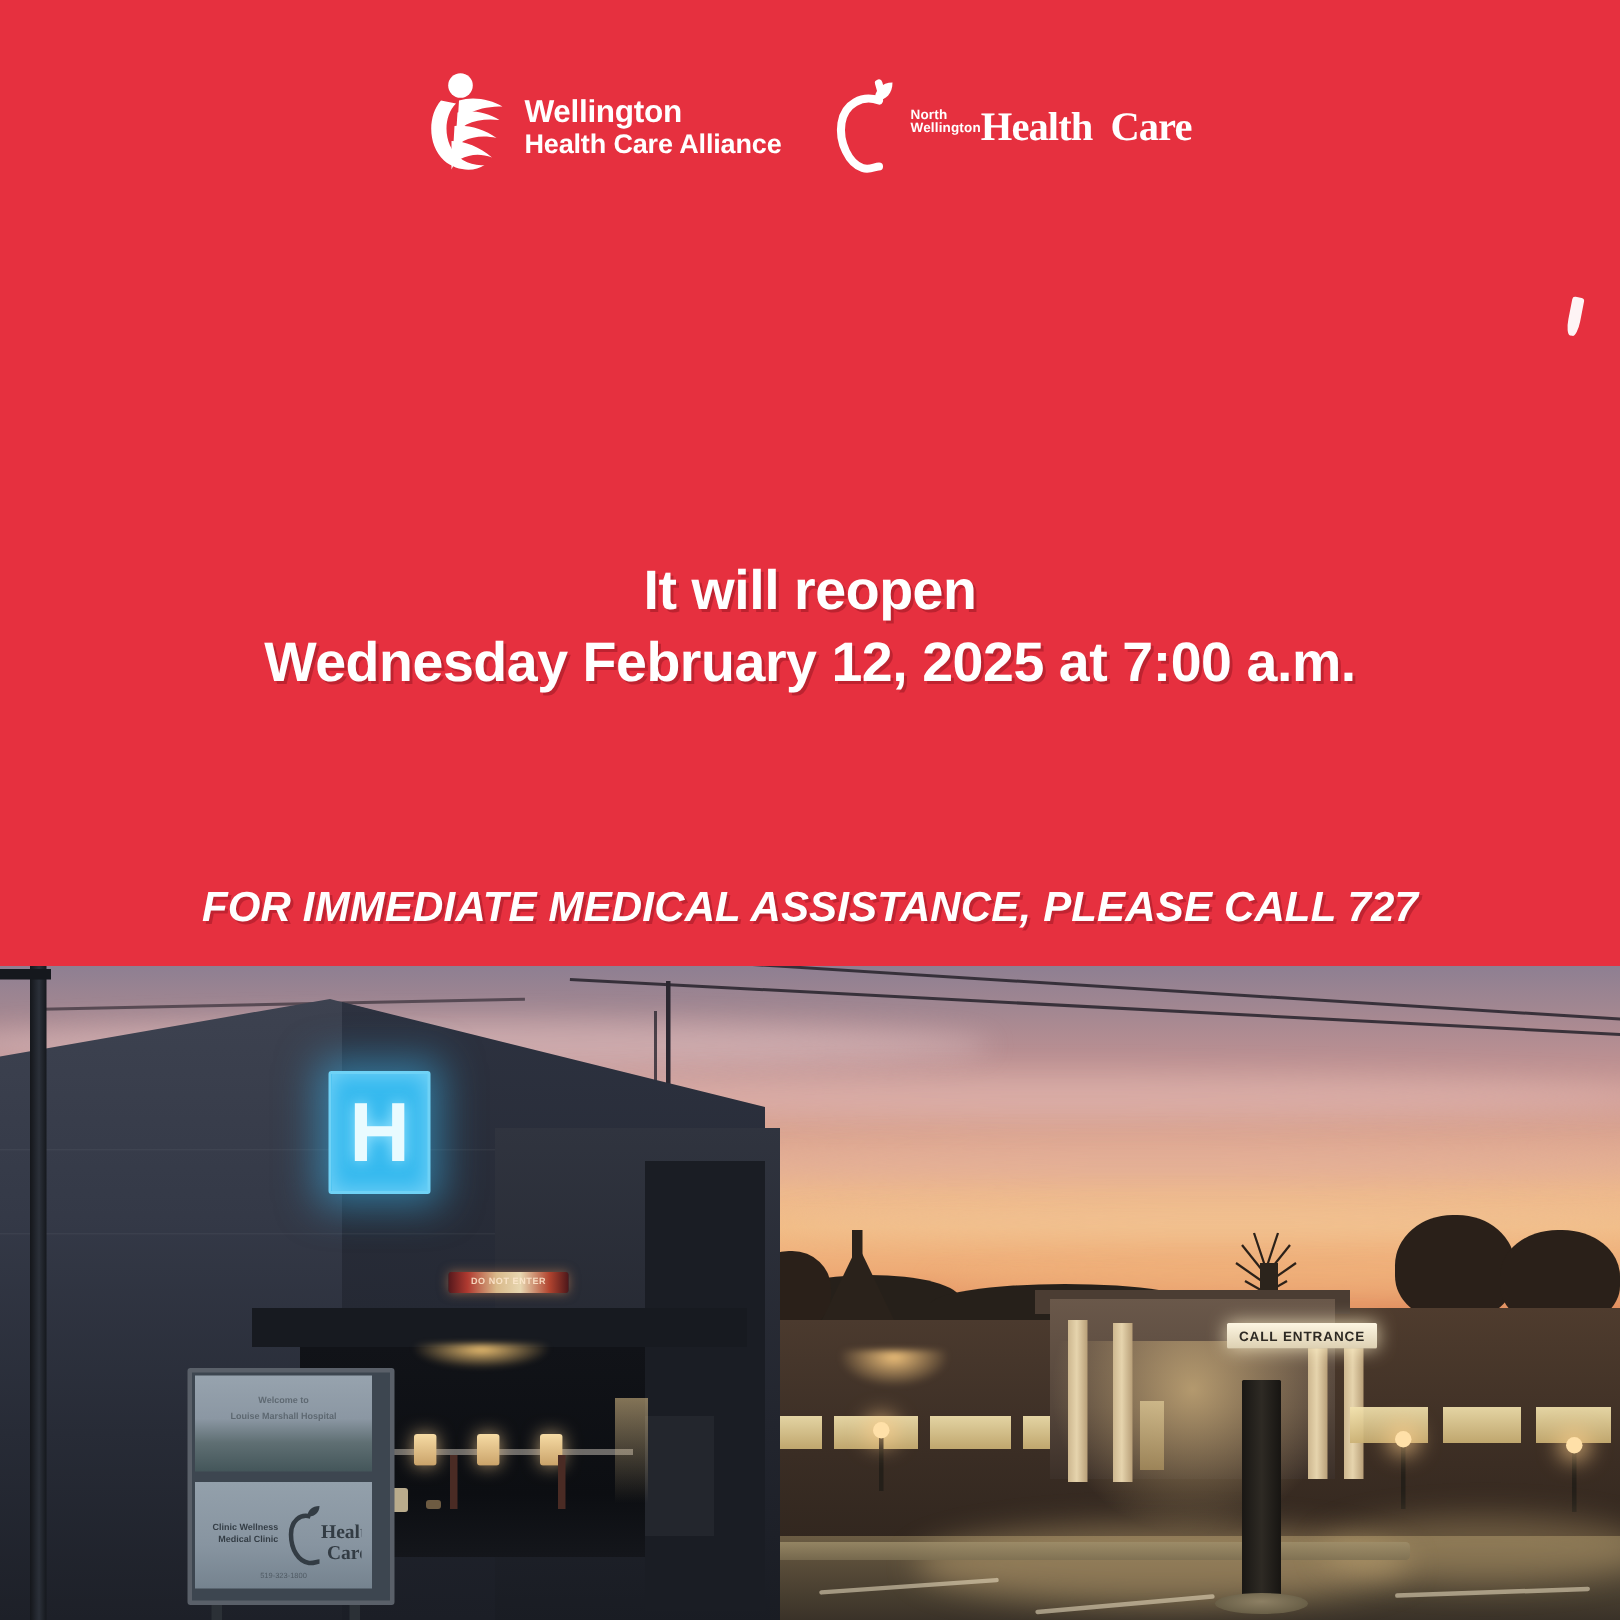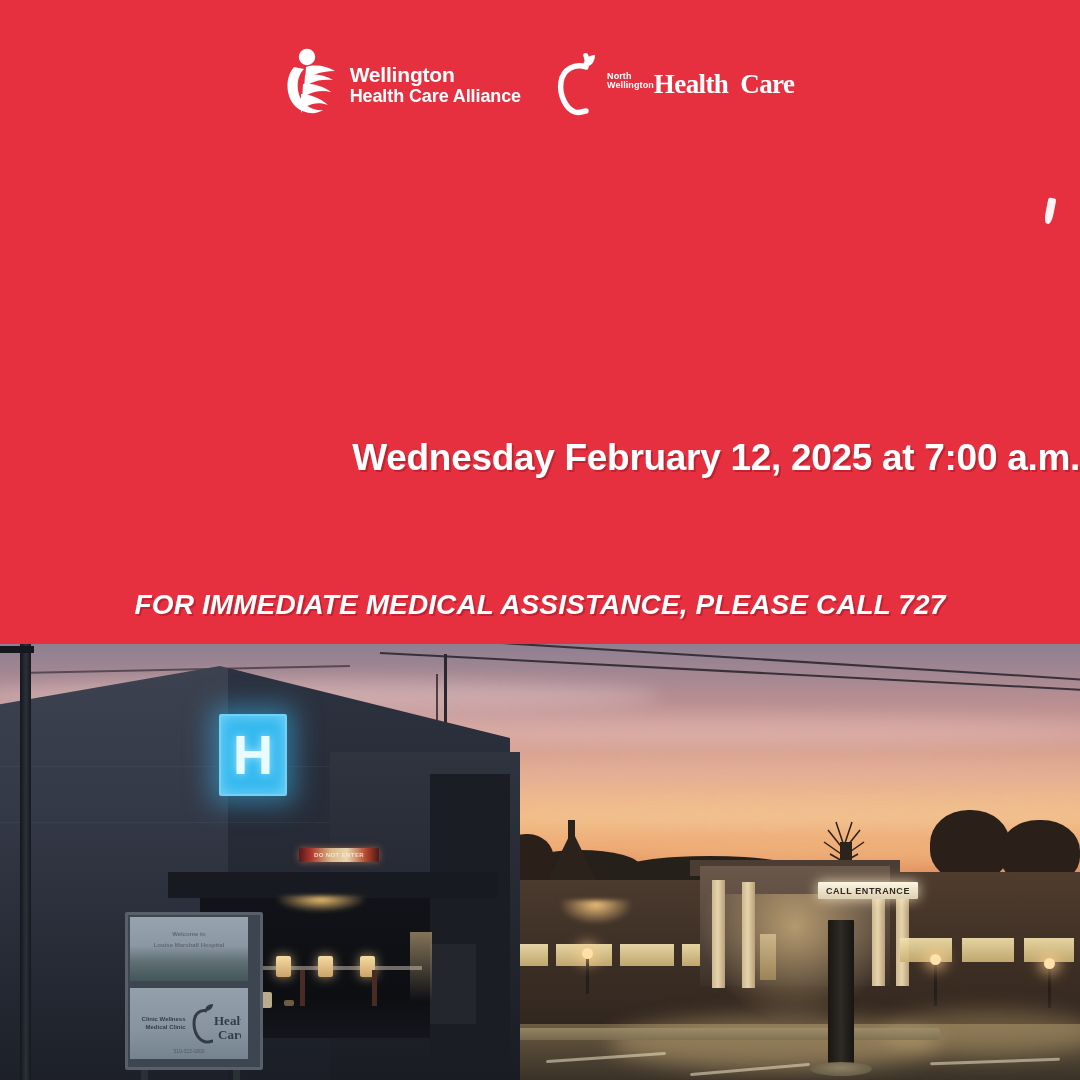--- a/index.html
+++ b/index.html
@@ -55,21 +55,21 @@
   .msg{
     position:absolute;left:0;width:1080px;text-align:center;
     color:#ffffff;font-family:"Liberation Sans",sans-serif;font-weight:bold;
     text-shadow:2px 2px 0 rgba(140,20,30,.45);
   }
   #headline{
     top:206px;font-size:40px;line-height:1.32;letter-spacing:-.4px;
     padding:0 34px;width:1012px;
   }
   #reopen-1{top:370px;font-size:37px;line-height:1.30;letter-spacing:-.3px;}
-  #reopen-2{top:434px;font-size:37px;line-height:1.30;letter-spacing:-.3px;text-align:right;}
+  #reopen-2{top:418px;font-size:37px;line-height:1.30;letter-spacing:-.3px;}
   #call911{
     top:589px;font-size:28px;font-style:italic;letter-spacing:.1px;
     text-shadow:2px 2px 0 rgba(140,20,30,.42);
   }
   #stray-mark{
     position:absolute;left:1046px;top:198px;width:8px;height:26px;
     background:#ffffff;border-radius:2px 2px 40% 40%;
     transform:rotate(11deg);opacity:.95;
   }
 
@@ -313,20 +313,21 @@
           <div id="nwhc-small">
             <span>North</span><br>
             <span>Wellington</span>
           </div>
           <div id="nwhc-health">Health</div>
           <div id="nwhc-care">Care</div>
         </div>
       </div>
     </div>
 
+    <div class="msg" id="reopen-1">It will reopen</div>
     <div class="msg" id="reopen-2">Wednesday February 12, 2025 at 7:00 a.m.</div>
     <div class="msg" id="call911">FOR IMMEDIATE MEDICAL ASSISTANCE, PLEASE CALL 727</div>
     <div id="stray-mark"></div>
   </div>
 
   <div id="photo">
 
     <div id="sky"></div>
     <div class="cloudband" style="left:-40px;top:36px;width:700px;height:34px;background:rgba(232,205,205,.45);"></div>
     <div class="cloudband" style="left:300px;top:72px;width:820px;height:30px;background:rgba(236,200,194,.4);"></div>

